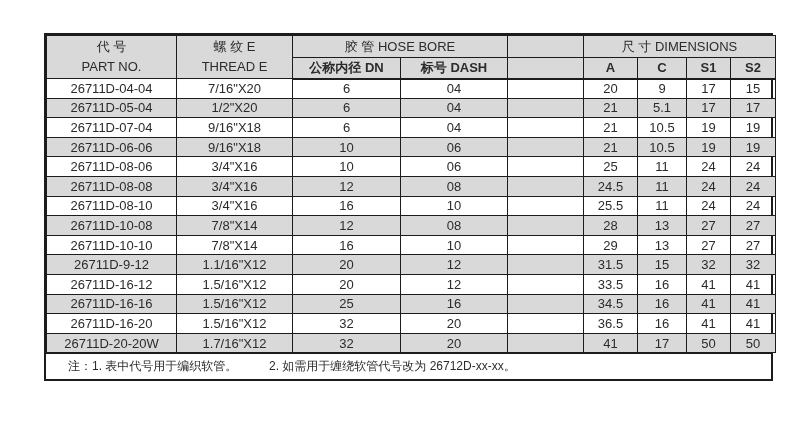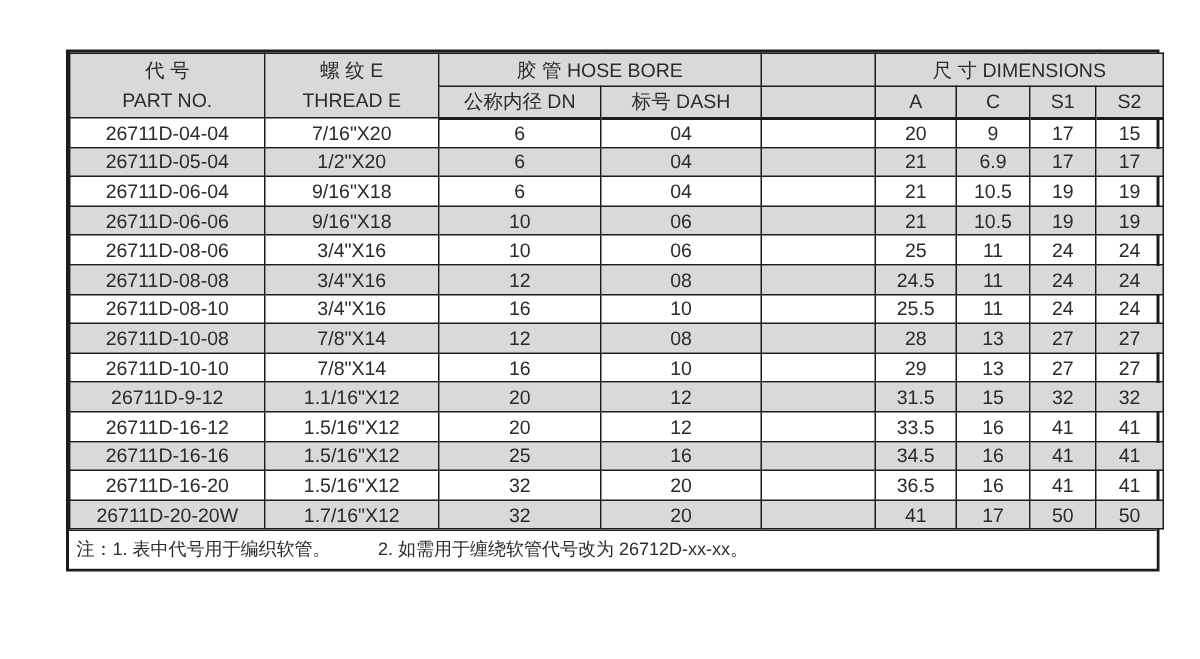--- a/index.html
+++ b/index.html
@@ -38,27 +38,27 @@
     color:var(--text);
     overflow:hidden;
     white-space:nowrap;
     padding:0;
   }
   thead th{
     background:var(--header-bg);
   }
   thead tr.h1 th{height:22px;}
   thead tr.h2 th{height:21px;}
-  thead tr.h2 th{border-bottom:2px solid var(--border);}
+  thead tr.h2 th{border-bottom:2px solid var(--border);font-weight:bold;}
   th.rowspan-cell div{line-height:20px;}
   tbody td{height:19.6px;}
   tbody tr.alt td{background:var(--alt-bg);}
   .notes{
     border-top:1px solid var(--border);
-    padding:4px 4px 4px 5px;
+    padding:4px 4px 4px 22px;
     font-size:12px;
     line-height:17px;
     background:#fff;
   }
   .note-line{display:flex;}
   .note-left{flex:0 0 201px;}
   .note-right{flex:1;}
 </style>
 </head>
 <body>
@@ -112,26 +112,26 @@
           <td>17</td>
           <td>15</td>
         </tr>
         <tr class="alt">
           <td>26711D-05-04</td>
           <td>1/2"X20</td>
           <td>6</td>
           <td>04</td>
           <td></td>
           <td>21</td>
-          <td>6.9</td>
-          <td>17</td>
-          <td>17</td>
-        </tr>
-        <tr>
-          <td>26711D-06-04</td>
+          <td>5.1</td>
+          <td>17</td>
+          <td>17</td>
+        </tr>
+        <tr>
+          <td>26711D-07-04</td>
           <td>9/16"X18</td>
           <td>6</td>
           <td>04</td>
           <td></td>
           <td>21</td>
           <td>10.5</td>
           <td>19</td>
           <td>19</td>
         </tr>
         <tr class="alt">

